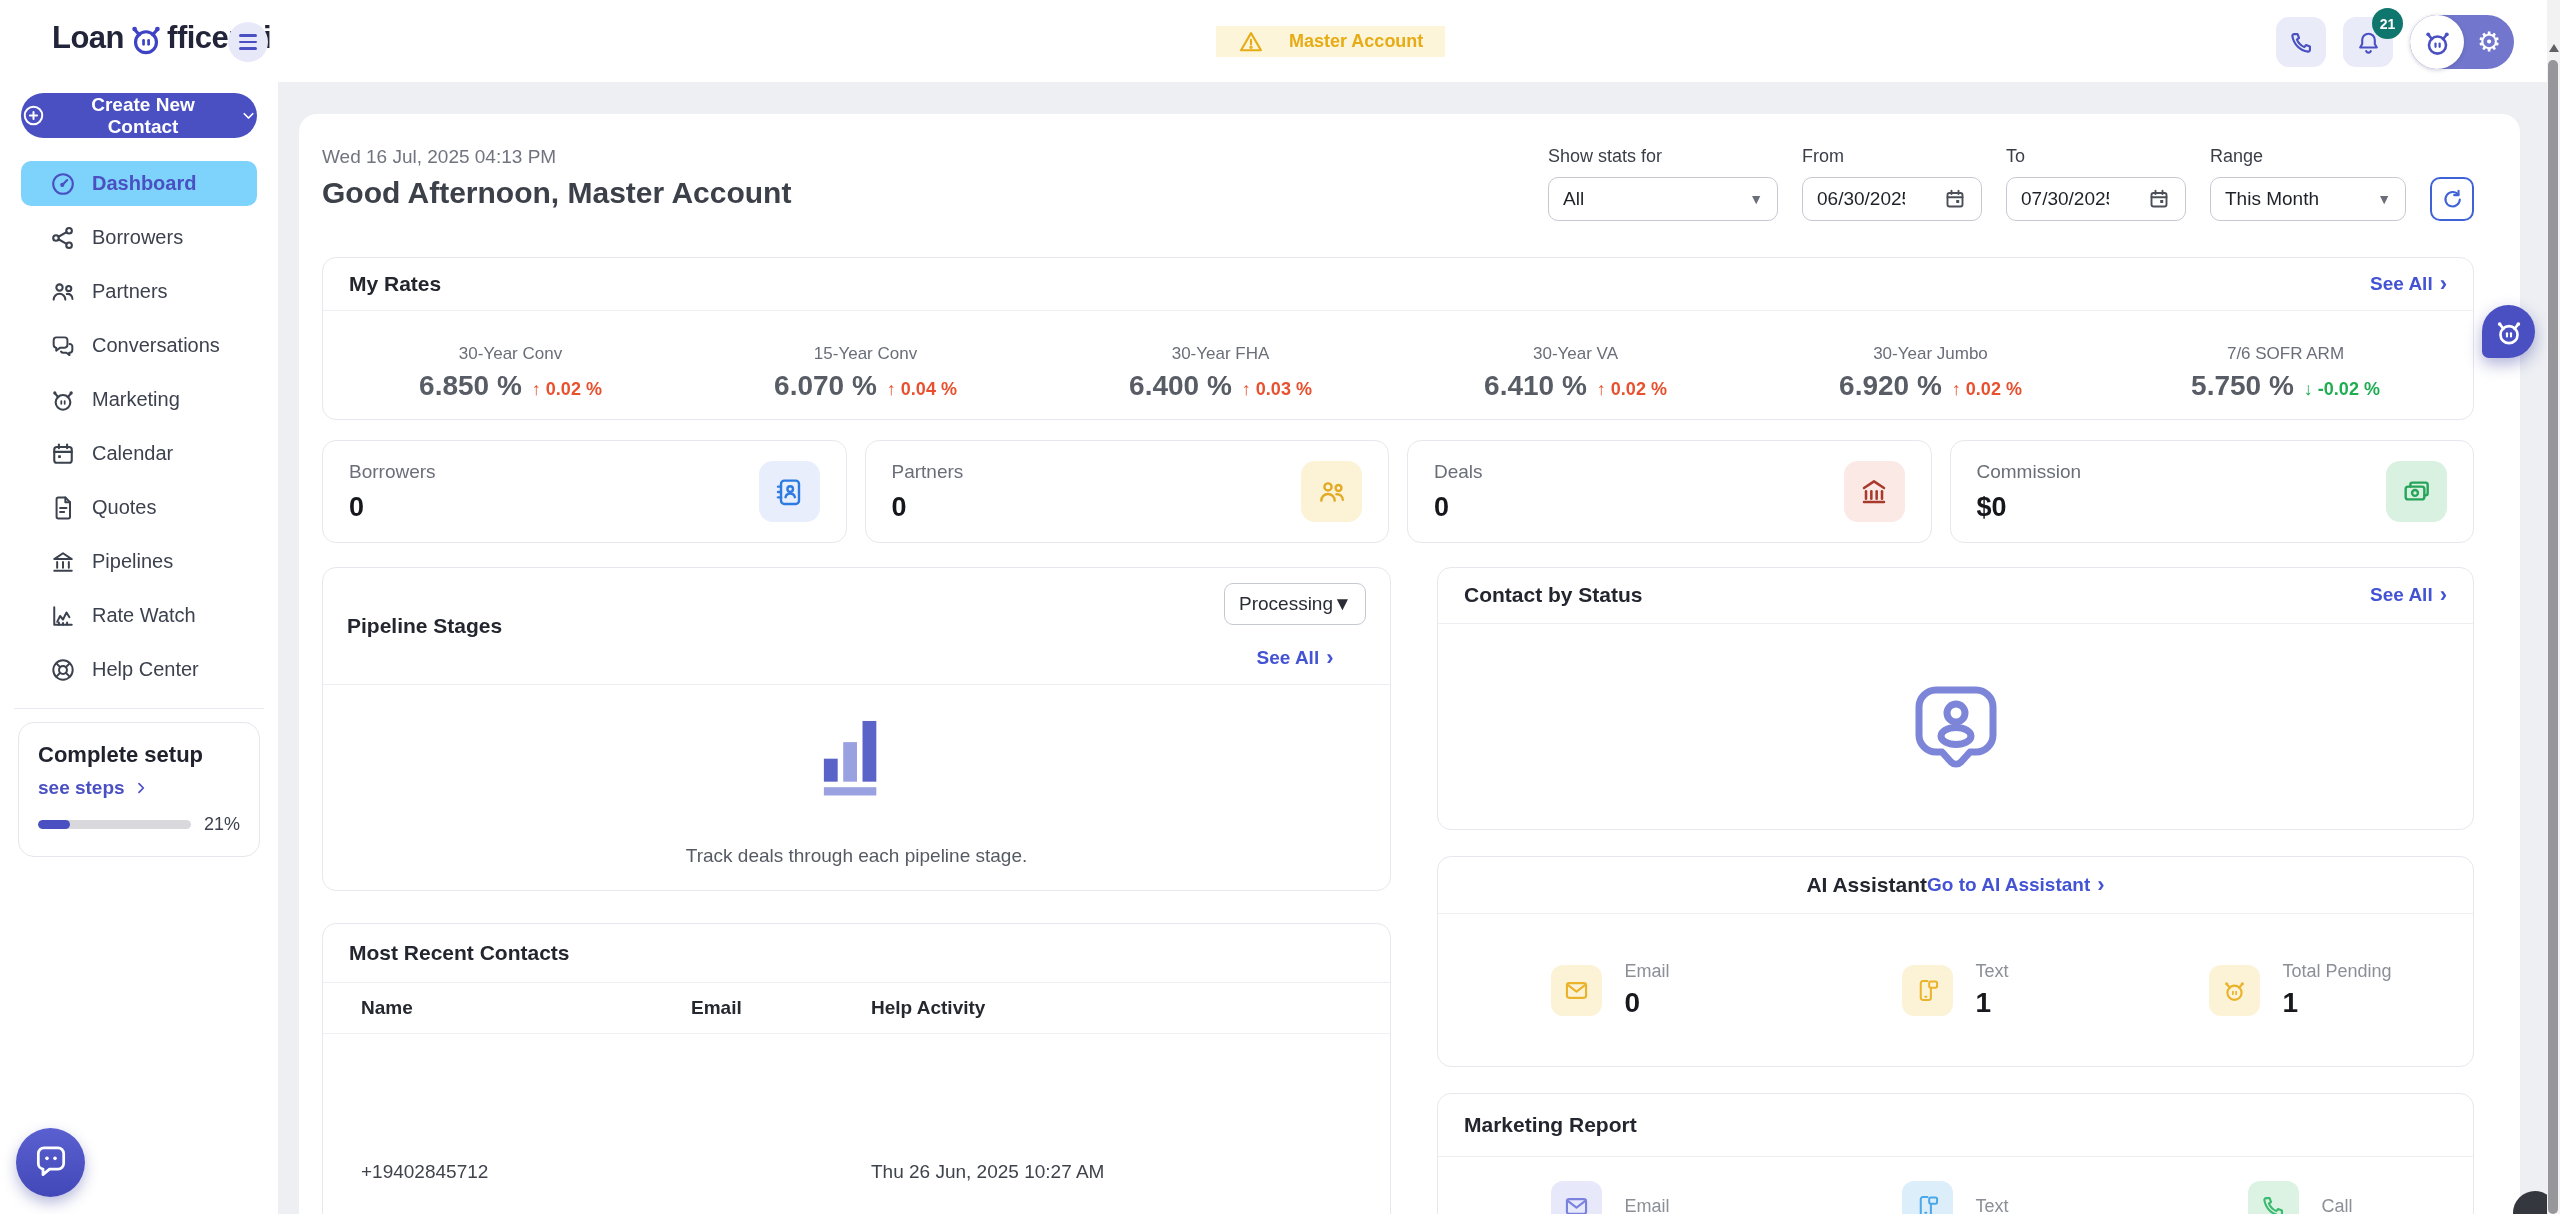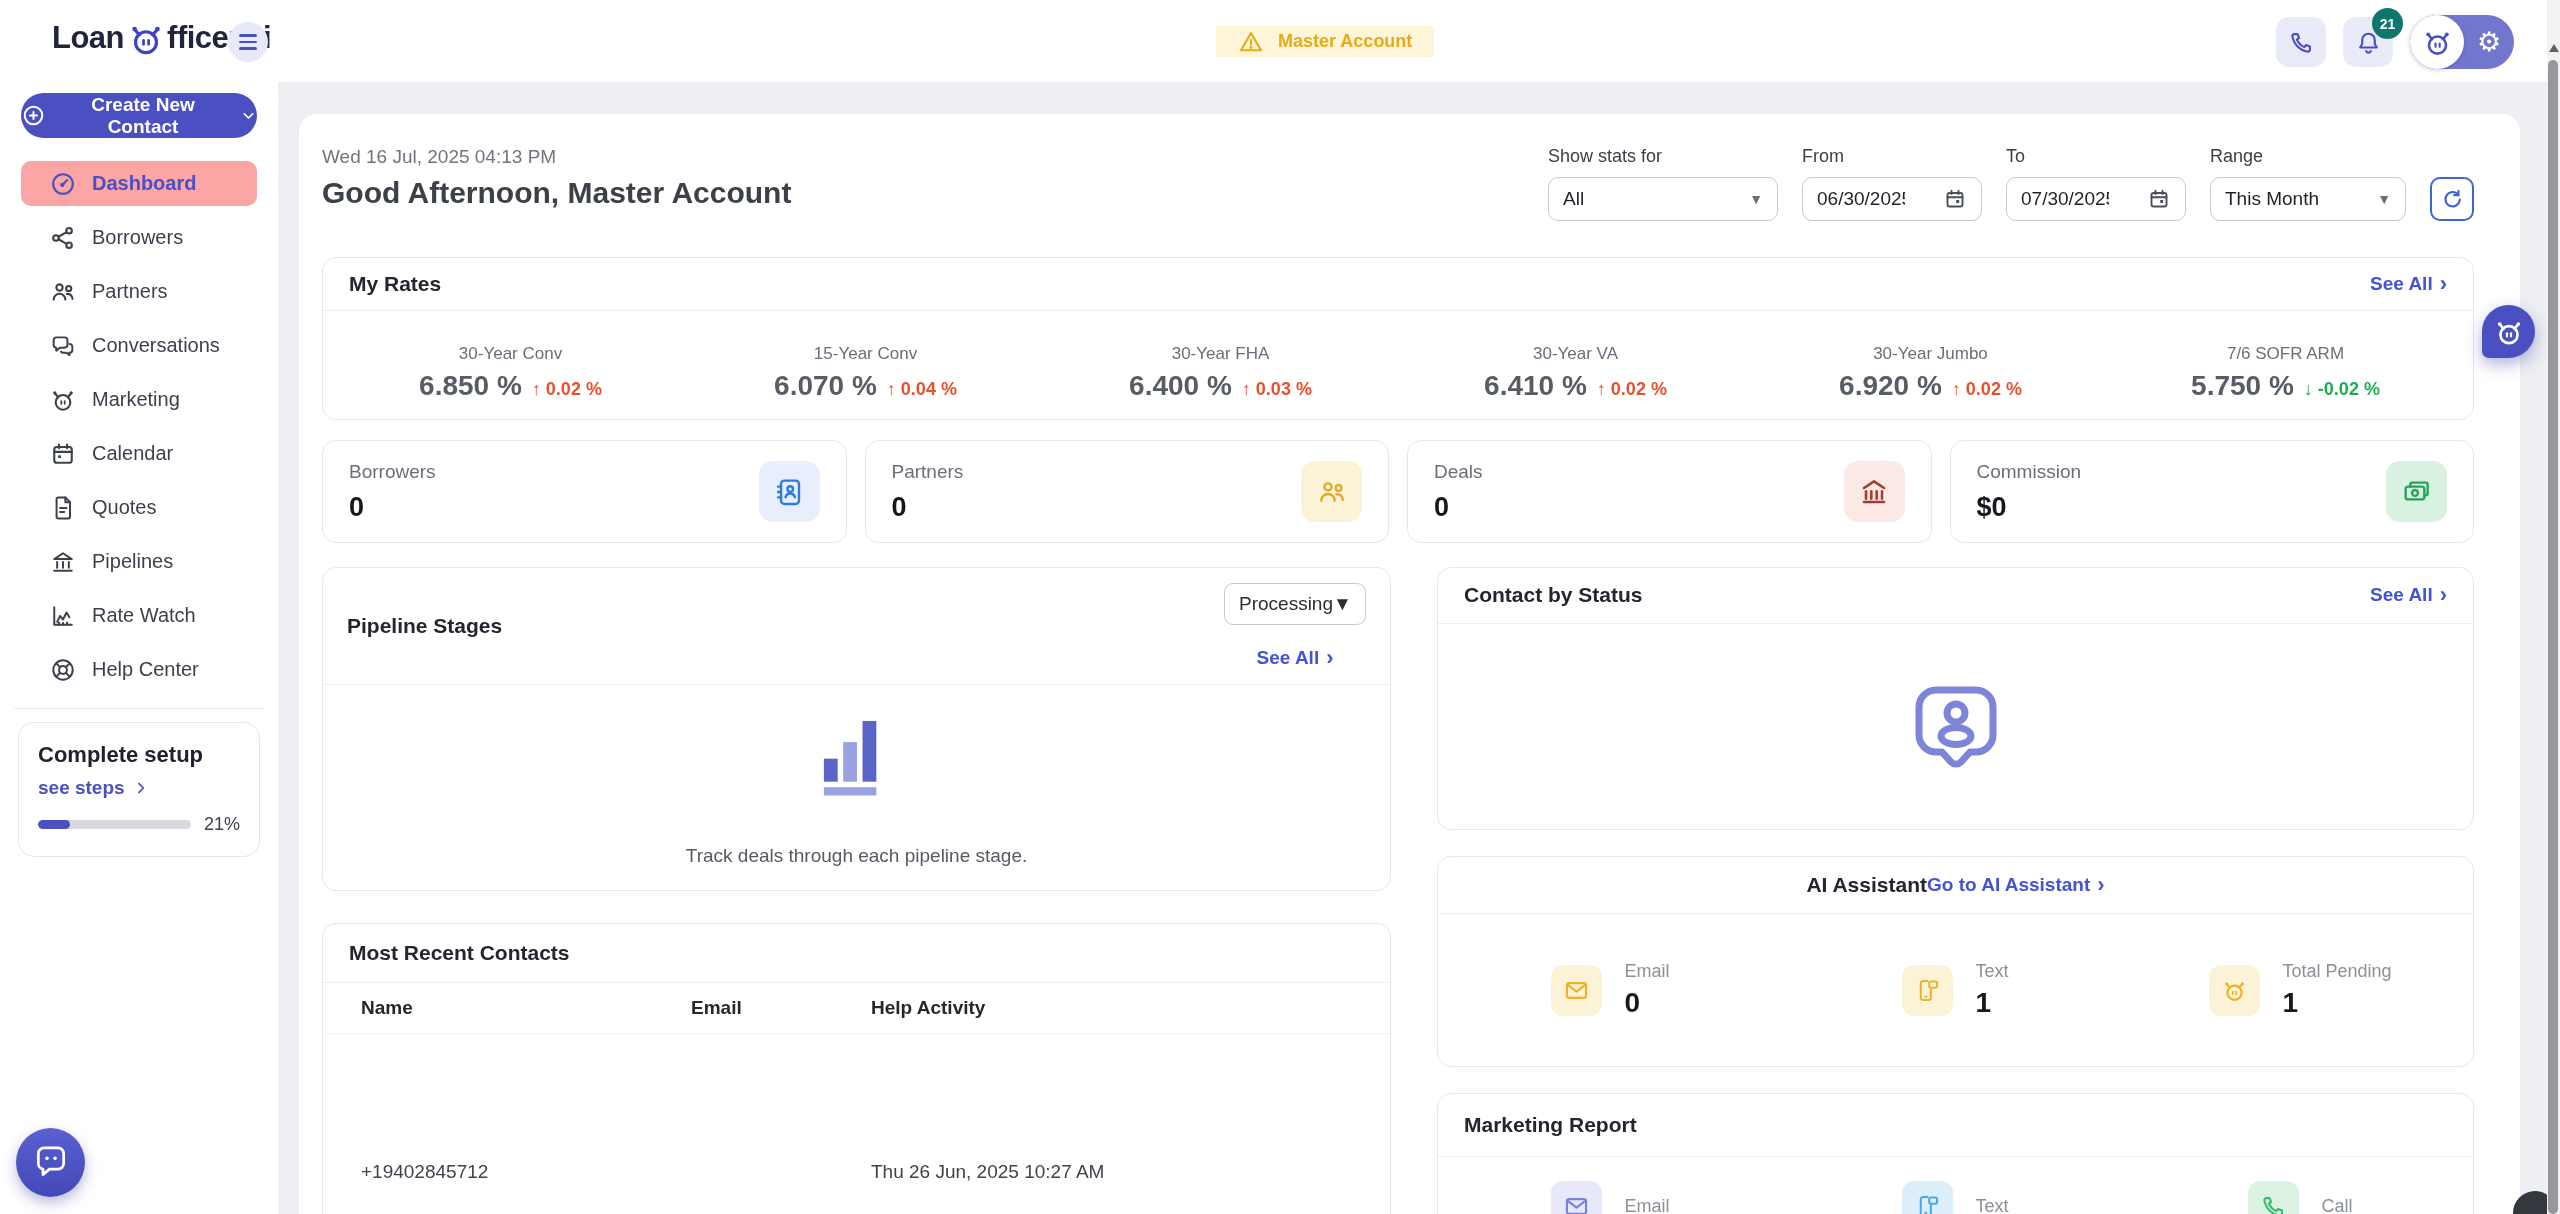--- a/index.html
+++ b/index.html
@@ -6,34 +6,34 @@
   html,body { width:2560px; height:1214px; overflow:hidden; }
   body { position:relative; background:#edeff3; font-family:"Liberation Sans","DejaVu Sans",sans-serif; color:#2e323c; }
   svg { display:block; }
 
   
   .topbar { position:absolute; left:0; top:0; width:2560px; height:82px; background:#ffffff; z-index:5; }
   .logo { position:absolute; left:52px; top:20px; display:flex; align-items:flex-end; font-size:31px; font-weight:700; color:#222539; letter-spacing:-0.5px; }
   .logo .robot { margin:0 2px -2px 3px; }
   .hamburger-btn { position:absolute; left:228px; top:22px; width:40px; height:40px; border-radius:50%; background:#e7e9f8; display:flex; flex-direction:column; align-items:center; justify-content:center; gap:4px; cursor:pointer; border:none; }
   .hamburger-btn span { width:18px; height:2.6px; border-radius:2px; background:#4a50c2; }
-  .master-badge { position:absolute; left:1216px; top:26px; height:31px; padding:0 22px; background:#fcf5da; border-radius:0; display:flex; align-items:center; gap:14px; color:#e7ac15; font-size:18px; font-weight:600; }
+  .master-badge { position:absolute; left:1216px; top:26px; height:31px; padding:0 22px; background:#fcf5da; border-radius:0; display:flex; align-items:center; gap:25px; color:#e7ac15; font-size:18px; font-weight:600; }
   .topbar-right { position:absolute; right:46px; top:15px; display:flex; align-items:center; gap:17px; }
   .icon-btn { width:50px; height:50px; border-radius:13px; background:#e9ebf8; display:flex; align-items:center; justify-content:center; border:none; cursor:pointer; position:relative; }
   .bell-badge { position:absolute; top:-9px; right:-10px; min-width:31px; height:31px; padding:0 6px; border-radius:16px; background:#0f766e; color:#fff; font-size:14px; font-weight:700; display:flex; align-items:center; justify-content:center; }
   .toggle-pill { width:104px; height:54px; border-radius:27px; background:#7277cd; display:flex; align-items:center; justify-content:space-between; border:none; cursor:pointer; padding:0; }
   .pill-knob { width:54px; height:54px; border-radius:50%; background:#fff; display:flex; align-items:center; justify-content:center; box-shadow:0 1px 4px rgba(40,44,90,.25); }
   .pill-gear { flex:1; display:flex; align-items:center; justify-content:center; color:#fff; font-size:27px; }
 
   
   .sidebar { position:absolute; left:0; top:82px; bottom:0; width:278px; background:#ffffff; z-index:4; }
   .create-btn { margin:11px 21px 0; width:236px; height:45px; border-radius:23px; background:#4a50c2; color:#fff; border:none; display:flex; align-items:center; justify-content:center; gap:11px; font-size:19px; font-weight:600; cursor:pointer; font-family:inherit; }
   .nav { margin-top:23px; padding:0 21px; display:flex; flex-direction:column; gap:9px; }
   .nav-item { height:45px; border-radius:10px; display:flex; align-items:center; gap:15px; padding-left:28px; color:#3c414e; font-size:20px; font-weight:500; cursor:pointer; }
-  .nav-item.active { background:#fca5a5; color:#4a50c2; font-weight:600; }
+  .nav-item.active { background:#7dd3fc; color:#4a50c2; font-weight:600; }
   .sidebar-divider { margin:16px 14px 0; border-top:1px solid #e8e9ee; }
   .setup-card { margin:13px 18px 0; border:1px solid #e6e7ec; border-radius:16px; padding:19px 19px 21px; }
   .setup-title { font-size:22px; font-weight:700; color:#20232e; }
   .setup-link { margin-top:9px; color:#4a50c2; font-size:19px; font-weight:600; display:flex; align-items:center; gap:8px; cursor:pointer; }
   .setup-progress-row { margin-top:15px; display:flex; align-items:center; gap:13px; }
   .progress-track { flex:1; height:9px; border-radius:5px; background:#d8d8dd; overflow:hidden; }
   .progress-fill { height:100%; border-radius:5px; background:#4a50c2; }
   .setup-percent { font-size:18px; color:#3c414e; }
 
   

